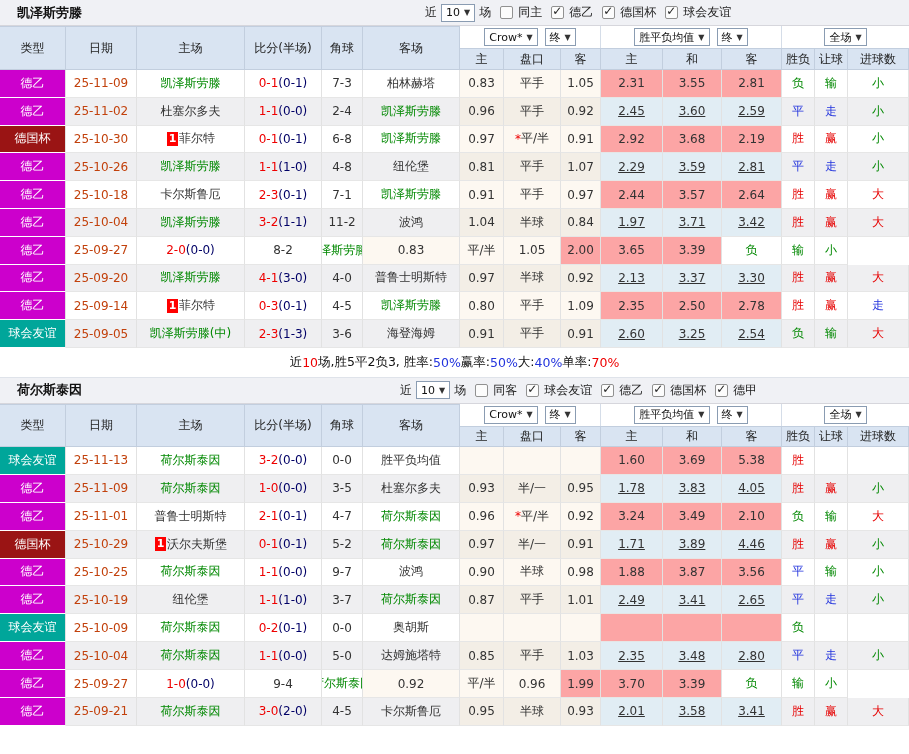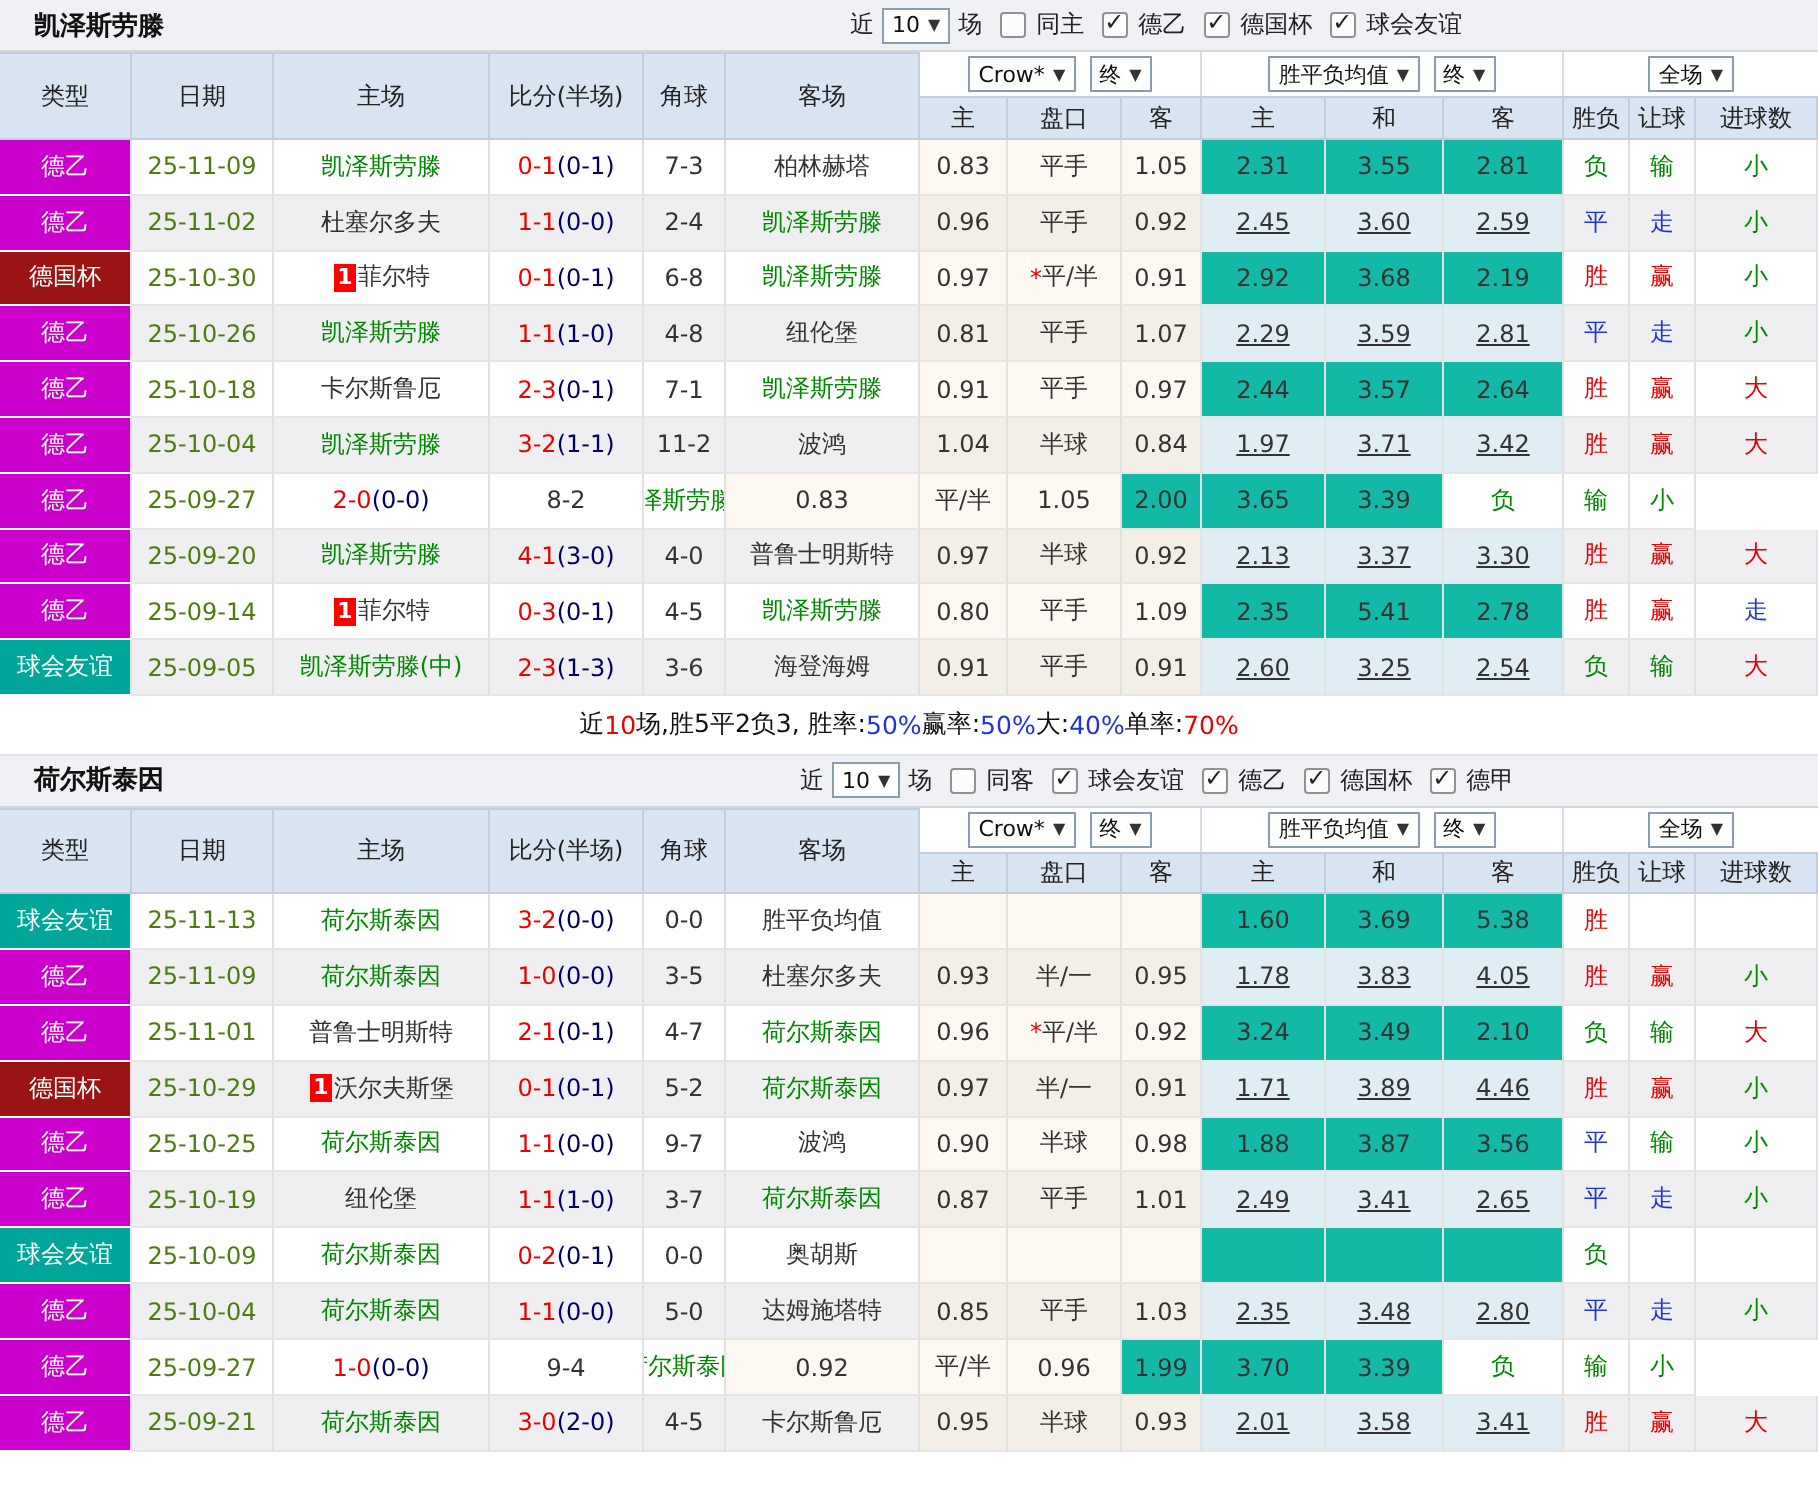--- a/index.html
+++ b/index.html
@@ -39,22 +39,22 @@
   .th-sub { grid-row:2/3; background:#d9e4f2; border-right:1px solid #c2cede; border-top:1px solid #c2cede;
     display:flex; align-items:center; justify-content:center; color:#222; }
 
   .tbody .trow { display:grid; grid-template-columns:var(--cols); height:27.8px; }
   .tbody.h2 .trow { height:27.9px; }
   .td { display:flex; align-items:center; justify-content:center; border-right:1px solid #e2e2e2; border-bottom:1px solid #e6e6e6; overflow:hidden; white-space:nowrap; }
   .r-odd .td { background:#fff; }
   .r-even .td { background:#efeff1; }
   .c-type { color:#fff; font-weight:normal; border-bottom:1px solid #fff !important; }
   .r-odd .c-crow { background:#fdf8f1; } .r-even .c-crow { background:#f3eee6; }
-  .r-odd .c-mean { background:#14b8a6; } .r-even .c-mean { background:#e1edf4;text-decoration:underline; }
-  .c-date { color:#4d7c0f; }
+  .r-odd .c-mean { background:#fca5a5; } .r-even .c-mean { background:#e1edf4;text-decoration:underline; }
+  .c-date { color:#c2410c; }
   .green { color:#008800; }
   .ft { color:#ee0000; }
   .ht { color:#000066; }
   .star { color:#ee0000; }
   .lv { display:inline-block; background:#ff0000; color:#fff; font-weight:bold; font-size:11px;
     width:11px; height:14px; line-height:14px; text-align:center; margin:0 1px; }
   .c-res { font-weight:normal; }
 
   
   .summary { height:30px; display:flex; align-items:center; justify-content:center; font-size:12.5px; color:#111;
@@ -334,21 +334,21 @@
           <span class="ht">(0-1)</span>
         </div>
         <div class="td c-corner">4-5</div>
         <div class="td c-team">
           <span class="green">凯泽斯劳滕</span>
         </div>
         <div class="td c-crow">0.80</div>
         <div class="td c-crow">平手</div>
         <div class="td c-crow">1.09</div>
         <div class="td c-mean">2.35</div>
-        <div class="td c-mean">5.41</div>
+        <div class="td c-mean">2.50</div>
         <div class="td c-mean">2.78</div>
         <div class="td c-res" style="color: rgb(230, 0, 0);">胜</div>
         <div class="td c-res" style="color: rgb(230, 0, 0);">赢</div>
         <div class="td c-res" style="color: rgb(34, 51, 221);">走</div>
       </div>
       <div class="trow r-even">
         <div class="td c-type" style="background: rgb(0, 166, 154);">球会友谊</div>
         <div class="td c-date">25-09-05</div>
         <div class="td c-team">
           <span class="green">凯泽斯劳滕(中)</span>

